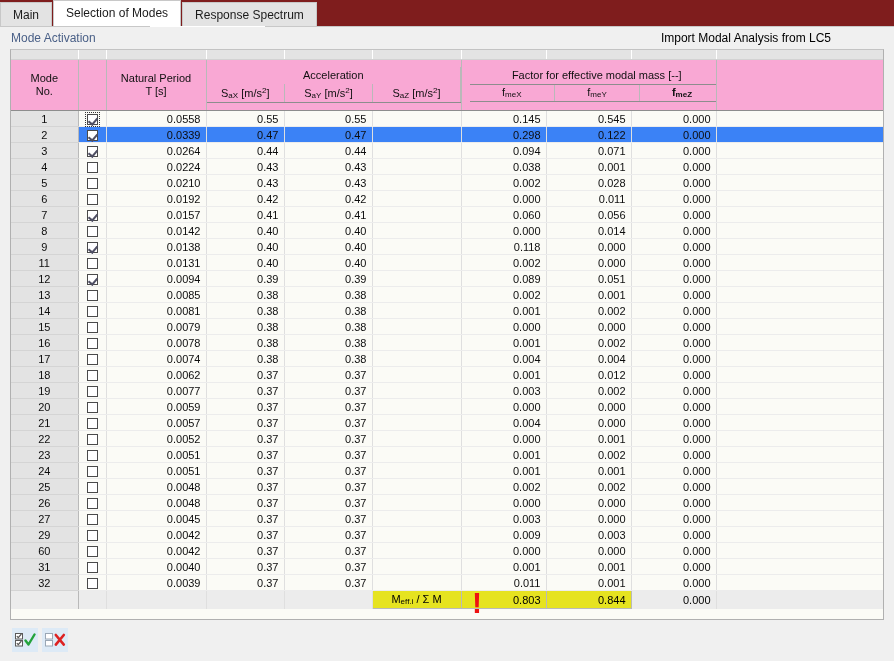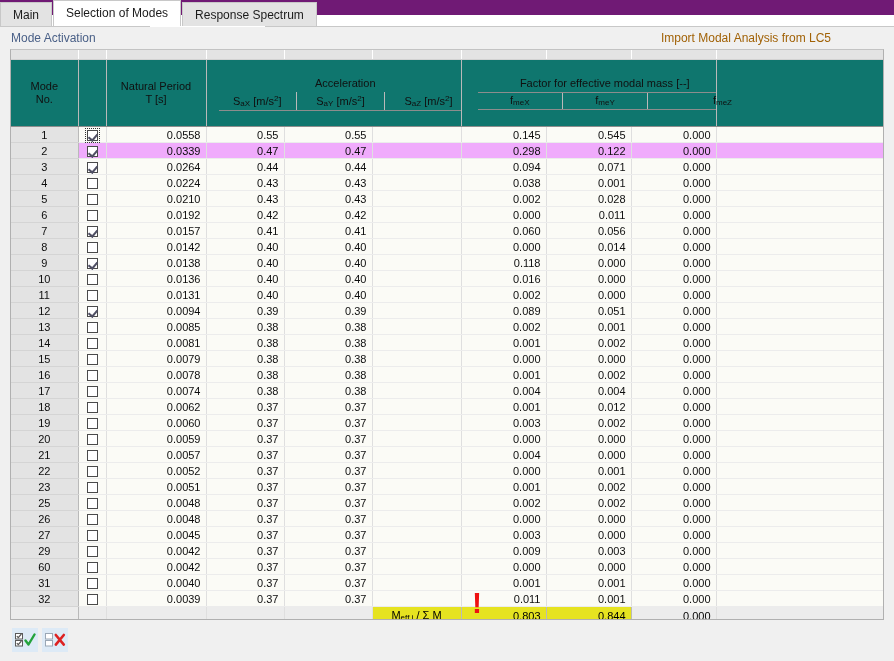--- a/index.html
+++ b/index.html
@@ -5,22 +5,22 @@
   html,body{margin:0;padding:0;}
   body{
     width:894px;height:661px;overflow:hidden;
     font-family:"Liberation Sans", sans-serif;
     font-size:11px;
     color:#000;
     background:#ffffff;
   }
   
   .tabbar{
-    position:absolute;left:0;top:0;width:894px;height:15px;
-    background:#701a75;
+    position:absolute;left:0;top:0;width:894px;height:27px;
+    background:#7f1d1d;
   }
   .tabbar .tabstrip{
     position:absolute;left:0;top:0;height:26px;width:894px;
     display:flex;align-items:flex-end;
   }
   .tab{
     height:24px;line-height:24px;padding:0 12px;
     font-size:12px;color:#1b1b1b;
     background:#e3e3e3;
     border:1px solid #c8c8c8;border-bottom:none;
@@ -48,21 +48,21 @@
   .sectionbar{
     position:absolute;left:0;top:0;width:840px;height:22px;
     background:#f0f0f0;
   }
   .section-title{
     position:absolute;left:11px;top:4px;
     font-size:12px;color:#4a6087;
   }
   .import-link{
     position:absolute;right:9px;top:4px;
-    font-size:12px;color:#a16207;
+    font-size:12px;color:#000000;
     cursor:pointer;
   }
   
   .grid{
     position:absolute;left:10px;top:22px;width:874px;height:571px;
     border:1px solid #b0b0b0;border-top:1px solid #c3c3c3;
     background:#fbfbf6;
     box-sizing:border-box;
     overflow:hidden;
   }
@@ -71,21 +71,21 @@
     padding:0;margin:0;
     font-size:11px;font-weight:normal;
     box-sizing:border-box;
   }
   
   .hgroup td{
     height:9px;background:#e3e3e3;border-right:1px solid #ffffff;
     border-bottom:1px solid #d2d2d2;
   }
   .hmain td{
-    height:35px;background:#0f766e;
+    height:35px;background:#f9a8d4;
     border-right:1px solid #b9b9b9;
     border-bottom:1px solid #8d8d8d;
     text-align:center;vertical-align:middle;
     color:#101010;
     line-height:13px;
   }
   .spanhdr{
     display:block;text-align:center;
   }
   .sub{font-size:8px;vertical-align:-1px;}
@@ -106,21 +106,21 @@
     border-bottom:1px solid #d4d4d4;
     text-align:center;
     padding-right:0;
   }
   tr.r td.cb{
     background:#fbfbf6;
     text-align:center;padding-right:0;
     border-right:1px solid #dfdfdf;
   }
   tr.r td.blank{background:#fbfbf6;border-right:none;}
-  tr.r.sel td{background:#f0abfc;}
+  tr.r.sel td{background:#3b82f6;}
   tr.r.sel td.idx{background:#e3e3e3;}
   .chk{
     display:inline-block;width:11px;height:11px;
     border:1px solid #4a4a4a;background:#ffffff;
     position:relative;vertical-align:middle;
     box-sizing:border-box;
   }
   .chk.focus{outline:1px dotted #333;outline-offset:1px;}
   .chk.on::after{
     content:"";position:absolute;left:2px;top:1px;
@@ -219,54 +219,54 @@
         <tr class="hmain">
           <td>
             <span class="spanhdr">Mode</span>
             <span class="spanhdr">No.</span>
           </td>
           <td></td>
           <td>
             <span class="spanhdr">Natural Period</span>
             <span class="spanhdr">T [s]</span>
           </td>
-          <td colspan="3" style="padding:12px;border-right:1px solid #b9b9b9;">
+          <td colspan="3" style="padding:0;border-right:1px solid #b9b9b9;">
             <table style="width:100%;border-collapse:collapse;table-layout:fixed;">
               <colgroup>
                   <col style="width:78px">
                   <col style="width:88px">
                   <col style="width:88px">
                 </colgroup>
               <tbody>
                   <tr>
                     <td colspan="3" style="height:17px;text-align:center;font-size:11px;border-bottom:none;">Acceleration</td>
                   </tr>
               <tr>
                 <td style="height:17px;text-align:center;border-right:1px solid #b9b9b9;">S<span class="sub">aX</span> [m/s<span class="sup">2</span>]</td>
                 <td style="height:17px;text-align:center;border-right:1px solid #b9b9b9;">S<span class="sub">aY</span> [m/s<span class="sup">2</span>]</td>
                 <td style="height:17px;text-align:center;">S<span class="sub">aZ</span> [m/s<span class="sup">2</span>]</td>
               </tr>
             </tbody>
               </table>
           </td>
-          <td colspan="3" style="padding:16px;border-right:1px solid #b9b9b9;">
+          <td colspan="3" style="padding:8px;border-right:1px solid #b9b9b9;">
             <table style="width:100%;border-collapse:collapse;table-layout:fixed;">
               <colgroup>
                   <col style="width:85px">
                   <col style="width:85px">
                   <col style="width:85px">
                 </colgroup>
               <tbody>
                   <tr>
                     <td colspan="3" style="height:17px;text-align:center;font-size:11px;">Factor for effective modal mass [--]</td>
                   </tr>
               <tr>
                 <td style="height:17px;text-align:center;border-right:1px solid #b9b9b9;">f<span class="sub">meX</span></td>
                 <td style="height:17px;text-align:center;border-right:1px solid #b9b9b9;">f<span class="sub">meY</span></td>
-                <td style="height:17px;text-align:right;">f<span class="sub">meZ</span></td>
+                <td style="height:17px;text-align:center;font-weight:bold;">f<span class="sub">meZ</span></td>
               </tr>
             </tbody>
               </table>
           </td>
           <td style="border-right:none;"></td>
         </tr>
       </tbody>
       <tbody id="rows">
           <tr class="r">
             <td class="idx">1</td>
@@ -370,32 +370,20 @@
             <td>0.0138</td>
             <td>0.40</td>
             <td>0.40</td>
             <td></td>
             <td>0.118</td>
             <td>0.000</td>
             <td>0.000</td>
             <td class="blank"></td>
           </tr>
           <tr class="r">
-            <td class="idx">10</td>
-            <td class="cb"><span class="chk"></span></td>
-            <td>0.0136</td>
-            <td>0.40</td>
-            <td>0.40</td>
-            <td></td>
-            <td>0.016</td>
-            <td>0.000</td>
-            <td>0.000</td>
-            <td class="blank"></td>
-          </tr>
-          <tr class="r">
             <td class="idx">11</td>
             <td class="cb"><span class="chk"></span></td>
             <td>0.0131</td>
             <td>0.40</td>
             <td>0.40</td>
             <td></td>
             <td>0.002</td>
             <td>0.000</td>
             <td>0.000</td>
             <td class="blank"></td>
@@ -480,21 +468,21 @@
             <td>0.37</td>
             <td></td>
             <td>0.001</td>
             <td>0.012</td>
             <td>0.000</td>
             <td class="blank"></td>
           </tr>
           <tr class="r">
             <td class="idx">19</td>
             <td class="cb"><span class="chk"></span></td>
-            <td>0.0060</td>
+            <td>0.0077</td>
             <td>0.37</td>
             <td>0.37</td>
             <td></td>
             <td>0.003</td>
             <td>0.002</td>
             <td>0.000</td>
             <td class="blank"></td>
           </tr>
           <tr class="r">
             <td class="idx">20</td>
@@ -534,20 +522,32 @@
           </tr>
           <tr class="r">
             <td class="idx">23</td>
             <td class="cb"><span class="chk"></span></td>
             <td>0.0051</td>
             <td>0.37</td>
             <td>0.37</td>
             <td></td>
             <td>0.001</td>
             <td>0.002</td>
+            <td>0.000</td>
+            <td class="blank"></td>
+          </tr>
+          <tr class="r">
+            <td class="idx">24</td>
+            <td class="cb"><span class="chk"></span></td>
+            <td>0.0051</td>
+            <td>0.37</td>
+            <td>0.37</td>
+            <td></td>
+            <td>0.001</td>
+            <td>0.001</td>
             <td>0.000</td>
             <td class="blank"></td>
           </tr>
           <tr class="r">
             <td class="idx">25</td>
             <td class="cb"><span class="chk"></span></td>
             <td>0.0048</td>
             <td>0.37</td>
             <td>0.37</td>
             <td></td>

